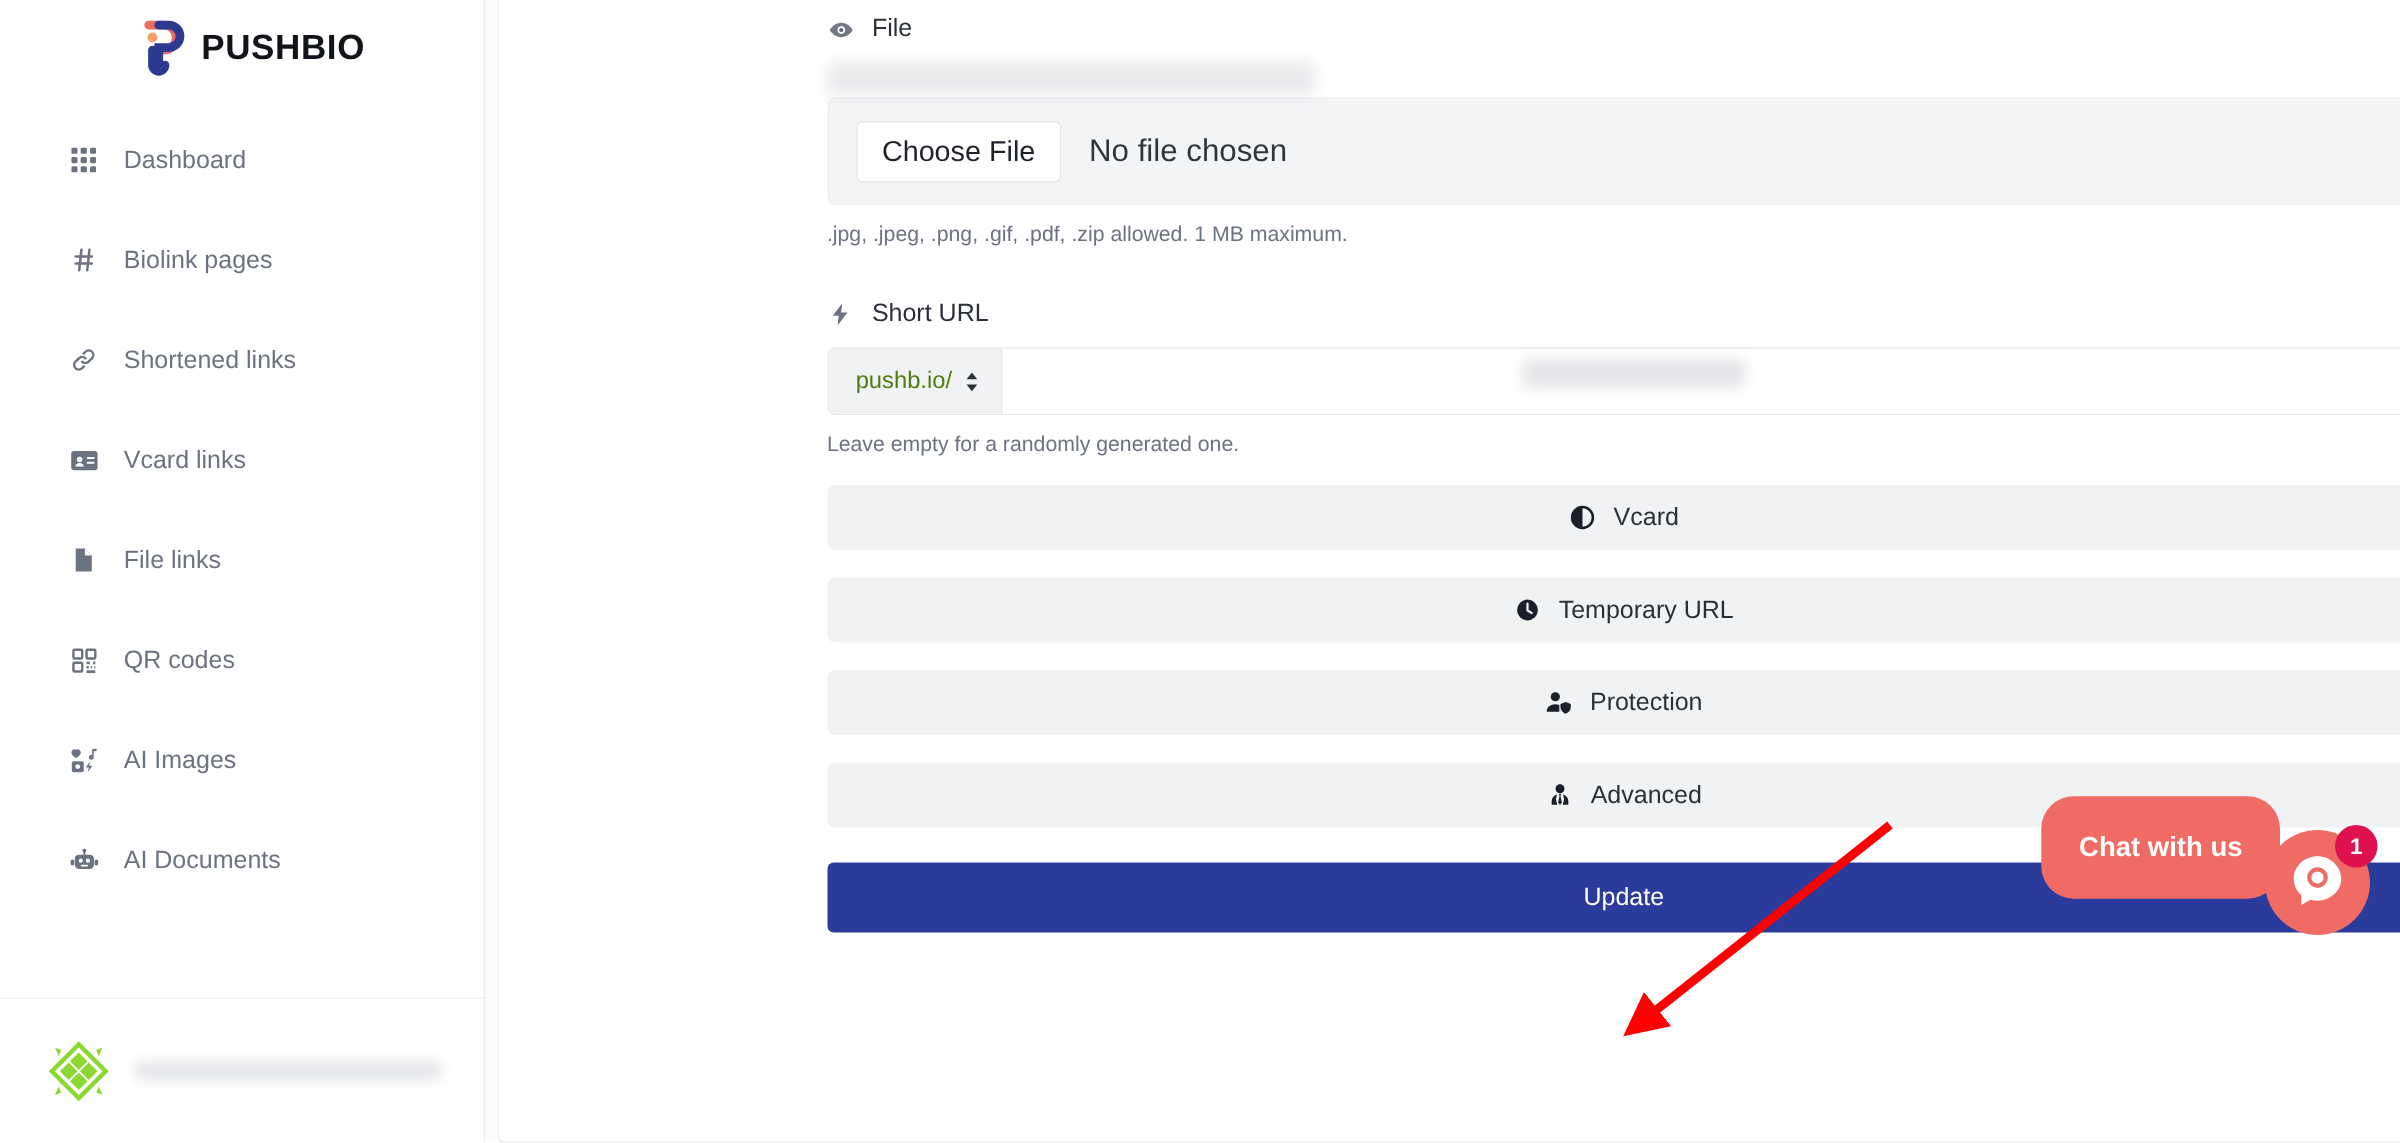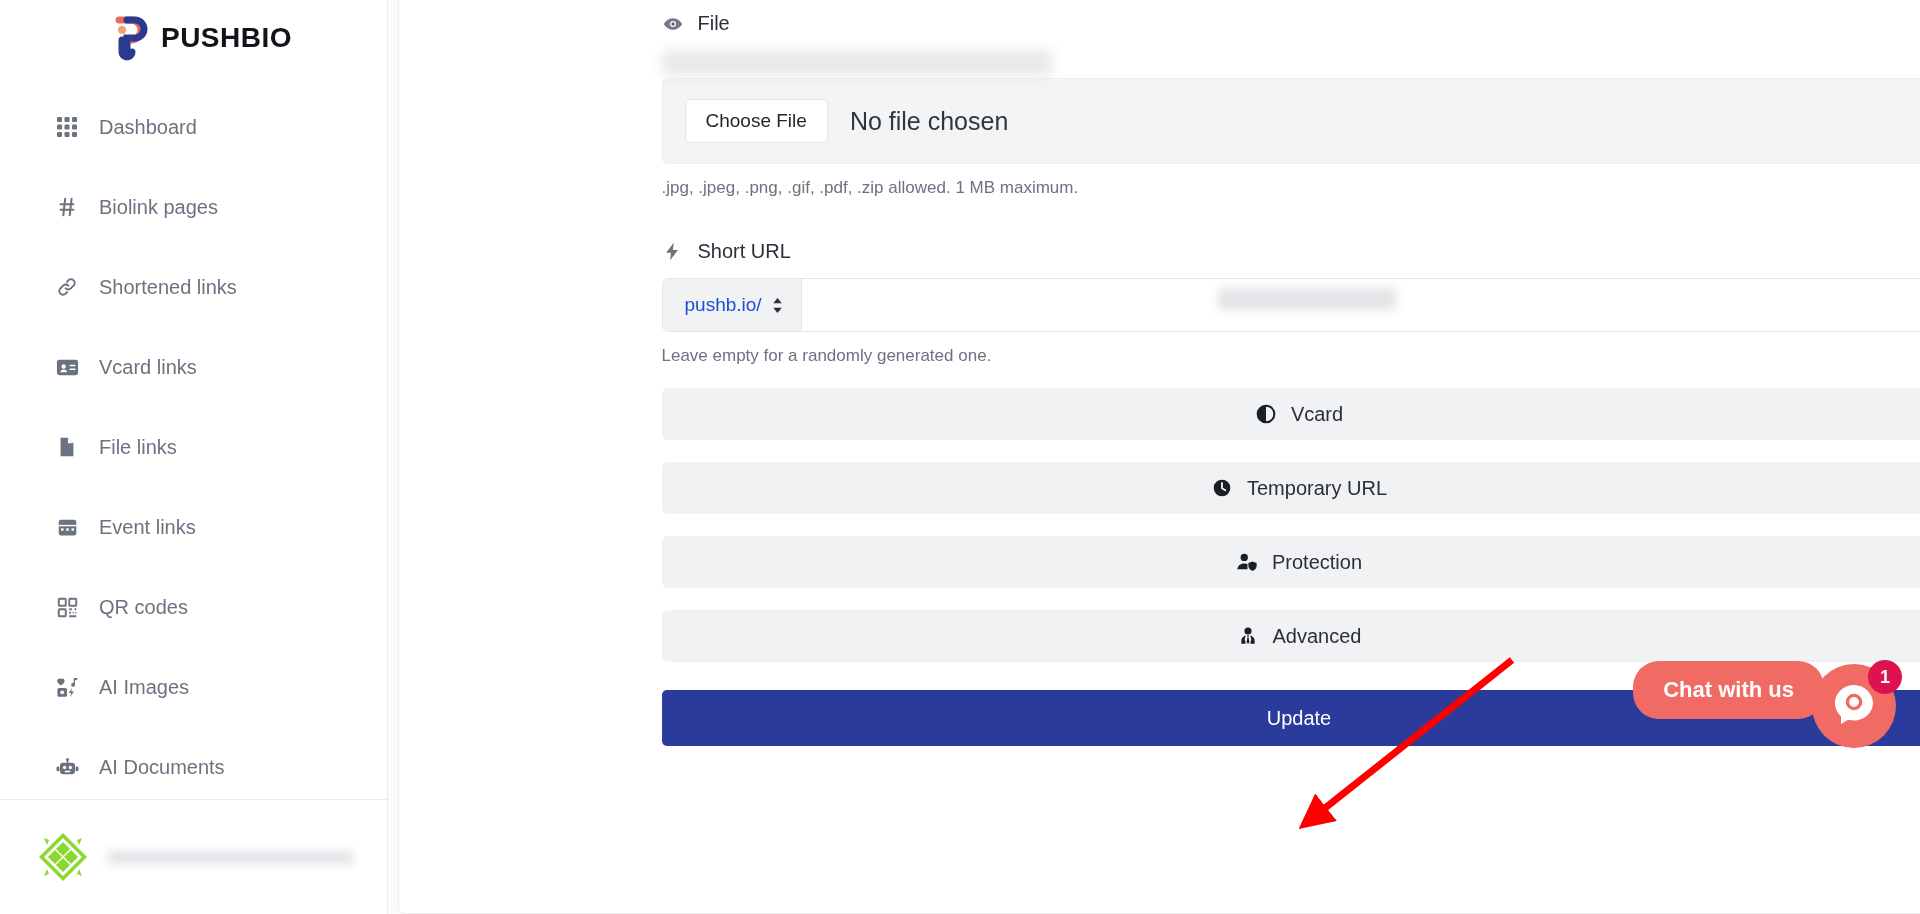--- a/index.html
+++ b/index.html
@@ -114,21 +114,21 @@
     border: 1px solid #eceef0;
     border-radius: 6px;
     height: 86px;
     display: flex; align-items: center;
     padding: 0 22px;
   }
   .choose-file-btn {
     background: #ffffff;
     border: 1px solid #e3e5e8;
     border-radius: 5px;
-    font-size: 19px;
+    font-size: 23px;
     color: #1f2329;
     padding: 10px 20px;
     margin-right: 22px;
     cursor: pointer;
     font-family: "Liberation Sans", sans-serif;
   }
   .file-status { font-size: 25px; color: #31363d; }
 
   .hint {
     font-size: 17px; color: #6b7280;
@@ -143,21 +143,21 @@
     border: 1px solid #e4e6e9;
     border-radius: 6px;
     overflow: hidden;
   }
   .prefix-select {
     background: #f1f2f4;
     border: none;
     border-right: 1px solid #e4e6e9;
     display: flex; align-items: center;
     padding: 0 18px 0 22px;
-    font-size: 19px; color: #1d4ed8;
+    font-size: 19px; color: #4d7c0f;
     cursor: pointer;
     gap: 10px;
   }
   .caret-updown { display: flex; flex-direction: column; line-height: 0; color: #2c3038; }
   .text-input {
     flex: 1 1 auto;
     border: none; outline: none;
     font-size: 19px;
     padding: 0 18px;
     font-family: "Liberation Sans", sans-serif;
@@ -215,21 +215,21 @@
     z-index: 40;
   }
 
   
   .chat-bubble {
     position: absolute;
     right: 96px; bottom: 195px;
     background: #ef6b63;
     color: #ffffff;
     font-size: 22px; font-weight: bold;
-    padding: 16px 30px;
+    padding: 28px 30px;
     border-radius: 26px;
     z-index: 50;
     cursor: pointer;
     white-space: nowrap;
   }
   .chat-bubble::after {
     content: "";
     position: absolute;
     right: -10px; bottom: 14px;
     width: 0; height: 0;
@@ -332,32 +332,20 @@
       <a class="nav-item">
         <span class="nav-icon">
           <svg viewBox="0 0 24 24" width="22" height="22" fill="currentColor">
             <path d="M5 2h8l6 6v14H5z" opacity="1"></path>
             <path d="M13 2l6 6h-6z" fill="#fafbfc"></path>
           </svg>
         </span>
         <span class="nav-label">File links</span>
       </a>
 
-      <a class="nav-item">
-        <span class="nav-icon">
-          <svg viewBox="0 0 24 24" width="21" height="21" fill="currentColor">
-            <rect x="2" y="3" width="20" height="18" rx="2.5"></rect>
-            <rect x="2" y="9" width="20" height="1.6" fill="#fff"></rect>
-            <rect x="4.5" y="13" width="3" height="2.6" fill="#fff"></rect>
-            <rect x="10.5" y="13" width="3" height="2.6" fill="#fff"></rect>
-            <rect x="16.5" y="13" width="3" height="2.6" fill="#fff"></rect>
-          </svg>
-        </span>
-        <span class="nav-label">Event links</span>
-      </a>
 
       <a class="nav-item">
         <span class="nav-icon">
           <svg viewBox="0 0 24 24" width="21" height="21" fill="none" stroke="currentColor" stroke-width="2.2">
             <rect x="2" y="2" width="8" height="8" rx="1"></rect>
             <rect x="14" y="2" width="8" height="8" rx="1"></rect>
             <rect x="2" y="14" width="8" height="8" rx="1"></rect>
             <path d="M14 14h3M20 14h2M14 18h2M18 18h1M21 18h1M14 22h8" stroke-width="2.4"></path>
           </svg>
         </span>

